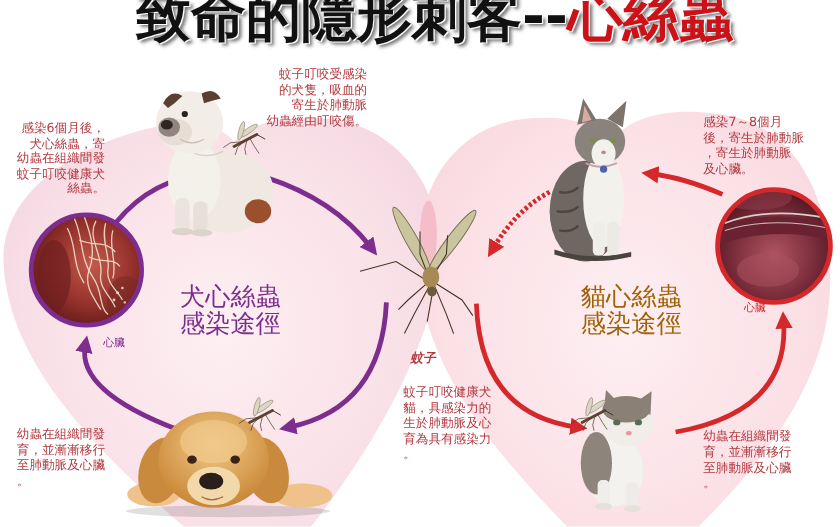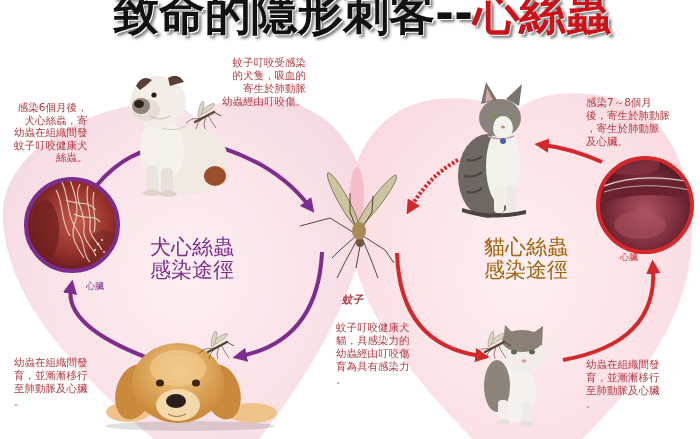--- a/index.html
+++ b/index.html
@@ -251,21 +251,21 @@
   </div>
 
   <div class="small-label" style="left:86px;top:281px;color:#7d2d8e;">心臟</div>
 
 
   <div class="mosq-label" style="left:342px;top:293px;font-style:italic;">蚊子</div>
 
   <div class="caption" style="left:336px;top:321px;">
     <span>蚊子叮咬健康犬</span>
     <span>貓，具感染力的</span>
-    <span>幼蟲經由叮咬傷</span>
+    <span>生於肺動脈及心</span>
     <span>育為具有感染力</span>
     <span>。</span>
   </div>
 
   <div class="caption" style="left:586px;top:96px;">
     <span>感染7～8個月</span>
     <span>後，寄生於肺動脈</span>
     <span>，寄生於肺動脈</span>
     <span>及心臟。</span>
   </div>

